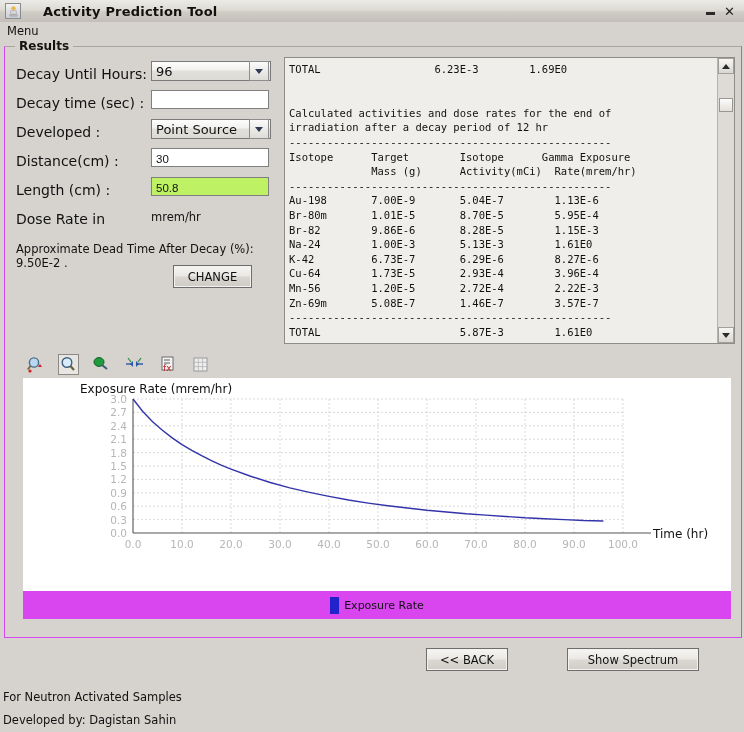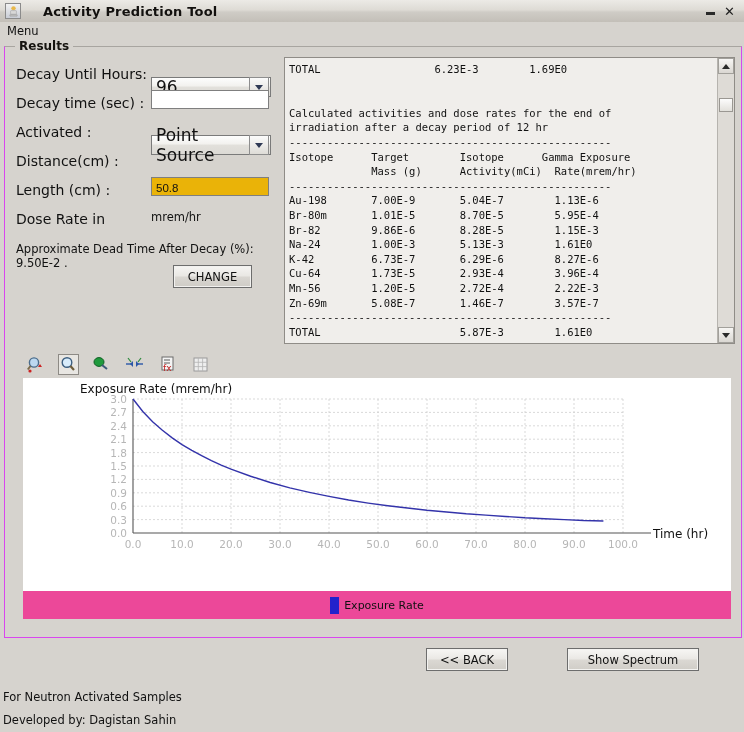--- a/index.html
+++ b/index.html
@@ -64,27 +64,27 @@
   .frow { position: relative; height: 29px; }
   .flabel { position: absolute; left: 3px; top: 5px; font-size: 14px; color: #111; }
   .finput {
     position: absolute; left: 138px; top: 0; width: 118px; height: 19px;
     box-sizing: border-box;
     border: 1px solid #7f7f7f;
     background: #ffffff;
     font-size: 11.5px; color: #111;
     padding: 2px 0 0 4px;
   }
-  .finput.gray { background: #eab308; }
+  .finput.gray { background: #bef264; }
   .fcombo {
-    position: absolute; left: 138px; top: 16px; width: 120px; height: 20px;
+    position: absolute; left: 138px; top: 0; width: 120px; height: 20px;
     box-sizing: border-box;
     border: 1px solid #7a7a7a;
     background: linear-gradient(to bottom, #fdfdfd 0%, #f2f1ee 45%, #e2e0db 50%, #dcdad5 100%);
-    font-size: 17px; color: #111;
+    font-size: 13px; color: #111;
     display: flex; align-items: center;
   }
   .fcombo .val { padding-left: 4px; flex: 1; }
   .fcombo .arrowbox {
     width: 18px; height: 18px; margin-right: 1px;
     border: 1px solid #8e8e8e;
     background: linear-gradient(to bottom, #fbfbfb, #dedcd7);
     display: flex; align-items: center; justify-content: center;
   }
   .chev { width: 0; height: 0; border-left: 4px solid transparent; border-right: 4px solid transparent; border-top: 5px solid #2f3a55; }
@@ -143,21 +143,21 @@
     border: 1px solid transparent;
   }
   .tbtn.sel { border: 1px solid #8d8a85; background: #e8e6e2; }
   
   .chart-panel {
     position: absolute; left: 18px; top: 331px; width: 708px; height: 213px;
     background: #ffffff;
   }
   .chart-legend {
     position: absolute; left: 18px; top: 544px; width: 708px; height: 28px;
-    background: #ec4899;
+    background: #d946ef;
     display: flex; align-items: center; justify-content: center;
     font-size: 11px; color: #111;
   }
   .legend-swatch { width: 9px; height: 17px; background: #2222cc; margin-right: 5px; }
   
   .btn {
     position: absolute; height: 21px;
     border: 1px solid #6d6d6d;
     background: linear-gradient(to bottom, #f7f6f4 0%, #eae8e4 48%, #dbd8d3 52%, #d0cdc7 100%);
     font-size: 11.5px; color: #111;
@@ -211,31 +211,32 @@
             </span>
         </div>
       </div>
 
       <div class="frow">
         <div class="flabel">Decay time (sec) :</div>
         <input class="finput" type="text" value="" style="">
       </div>
 
       <div class="frow">
-        <div class="flabel">Activated :</div>
+        <div class="flabel">Developed :</div>
         <div class="fcombo">
           <span class="val">Point Source</span>
           <span class="arrowbox">
               <span class="chev"></span>
             </span>
         </div>
       </div>
 
       <div class="frow">
         <div class="flabel">Distance(cm) :</div>
+        <input class="finput" type="text" value="30" style="">
       </div>
 
       <div class="frow">
         <div class="flabel">Length (cm) :</div>
         <input class="finput gray" type="text" value="50.8" style="">
       </div>
 
       <div class="frow">
         <div class="flabel">Dose Rate in</div>
         <div class="ftext">mrem/hr</div>

